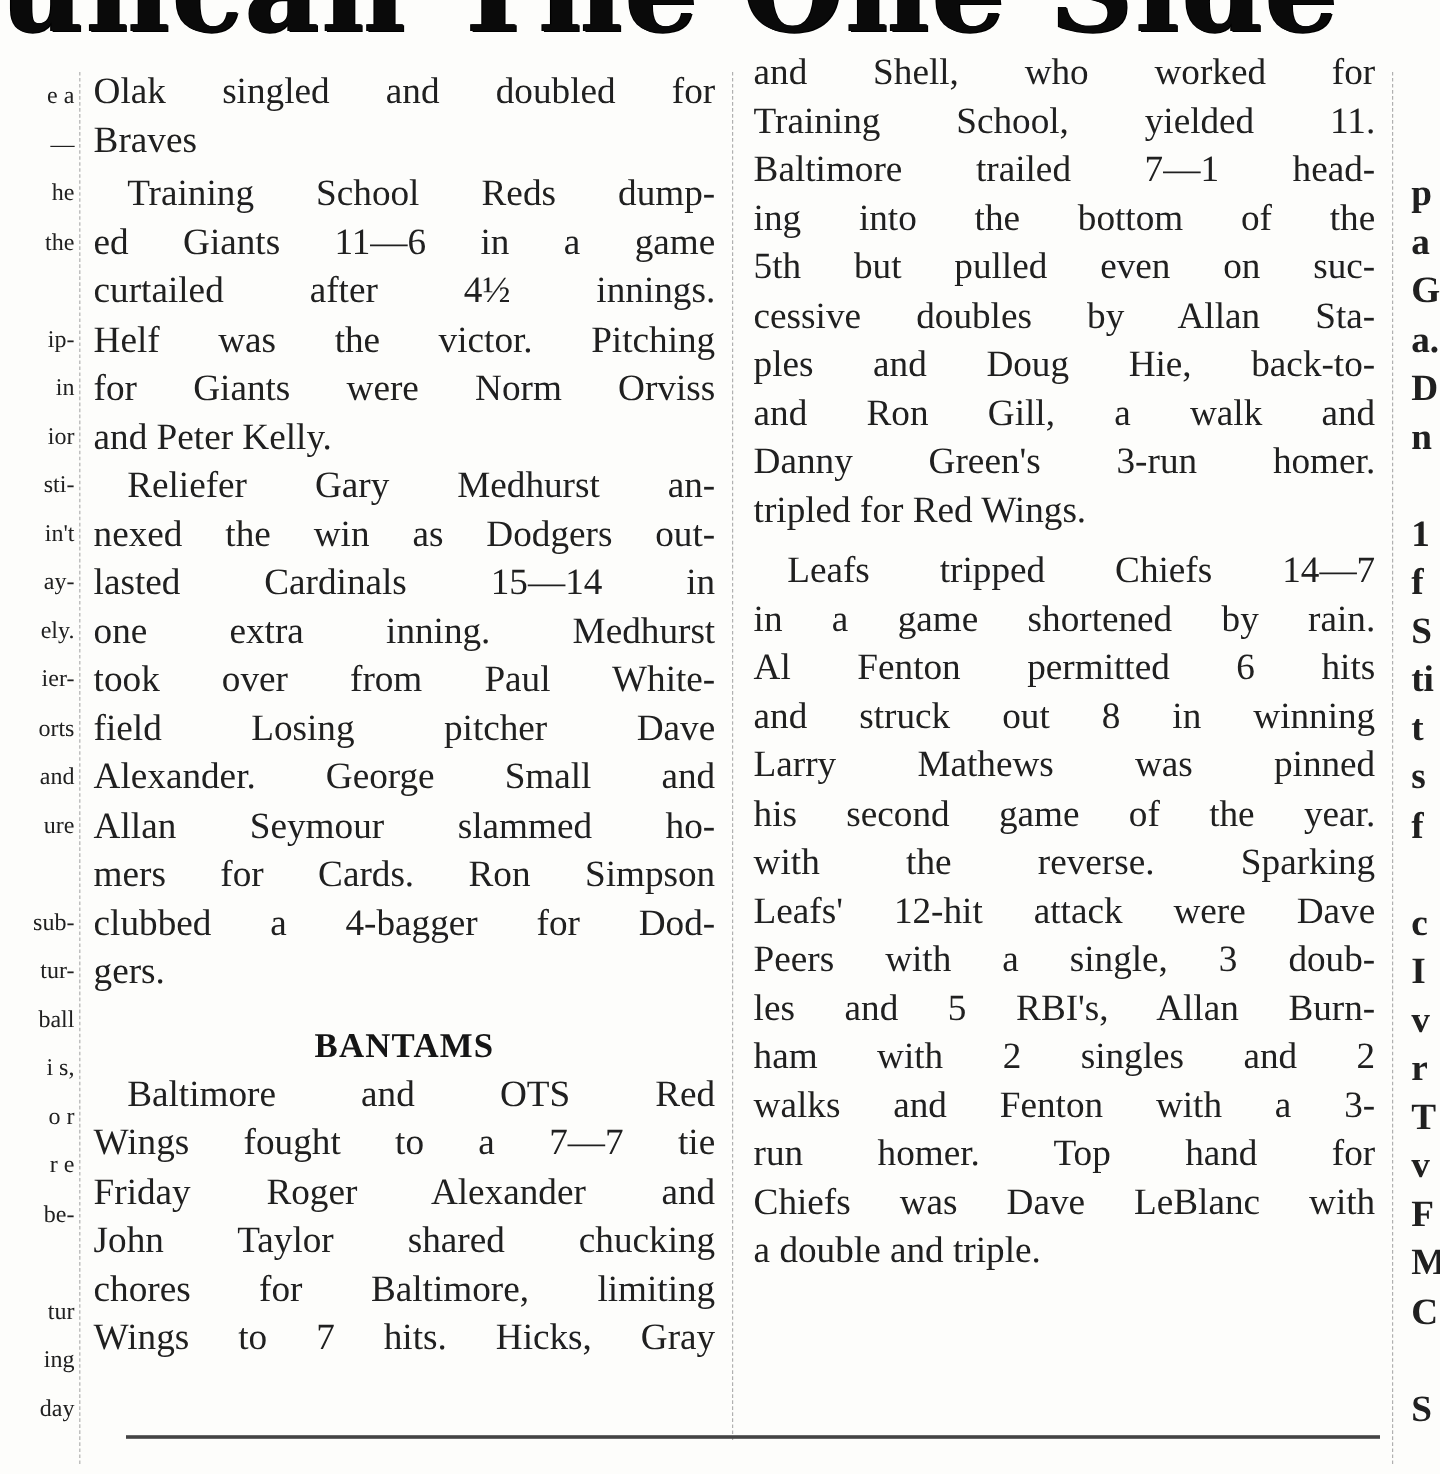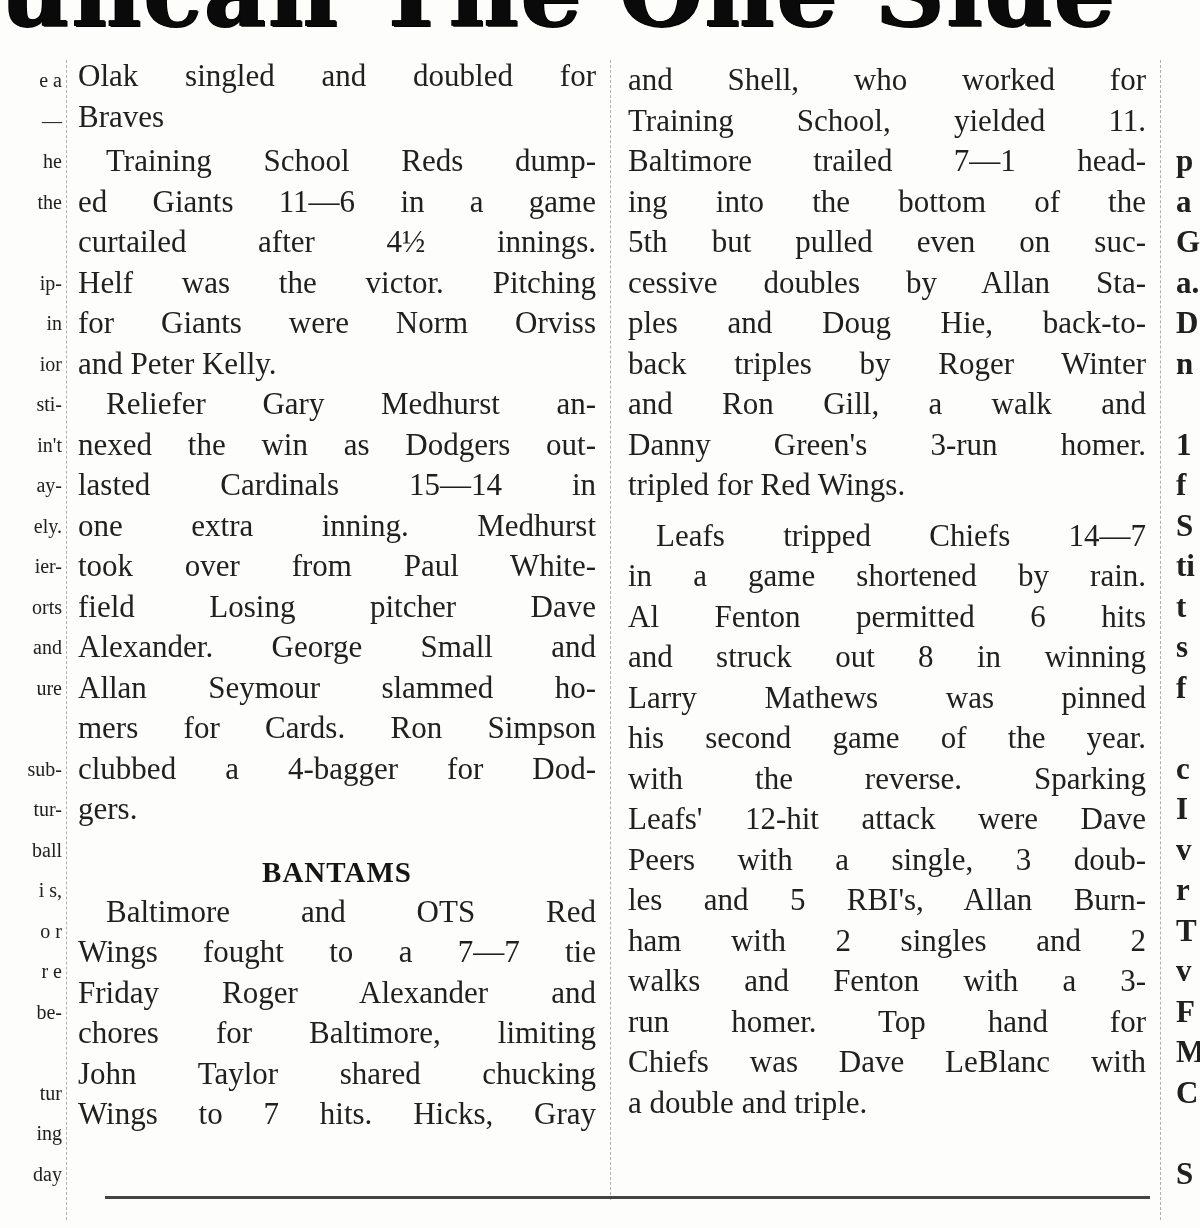--- a/index.html
+++ b/index.html
@@ -92,38 +92,37 @@
       <div class="line">Allan Seymour slammed ho-</div>
       <div class="line">mers for Cards. Ron Simpson</div>
       <div class="line">clubbed a 4-bagger for Dod-</div>
       <div class="line last">gers.</div>
     </div>
   <div class="subhead">BANTAMS</div>
   <div id="c1p4">
       <div class="line indent">Baltimore and OTS Red</div>
       <div class="line">Wings fought to a 7—7 tie</div>
       <div class="line">Friday Roger Alexander and</div>
+      <div class="line">John Taylor shared chucking</div>
       <div class="line">chores for Baltimore, limiting</div>
-      <div class="line">John Taylor shared chucking</div>
       <div class="line">Wings to 7 hits. Hicks, Gray</div>
     </div>
 </div>
 
 <div class="rule-v" style="left:610px; top:60px; height:1140px;"></div>
 
-<div class="col" style="left:628px; top:60px; width:518px;">
+<div class="col" style="left:628px; top:40px; width:518px;">
   <div id="c2p1">
       <div class="line">and Shell, who worked for</div>
       <div class="line">Training School, yielded 11.</div>
       <div class="line">Baltimore trailed 7—1 head-</div>
       <div class="line">ing into the bottom of the</div>
       <div class="line">5th but pulled even on suc-</div>
       <div class="line">cessive doubles by Allan Sta-</div>
       <div class="line">ples and Doug Hie, back-to-</div>
-      <div class="line">back triples by Roger Winter</div>
       <div class="line">and Ron Gill, a walk and</div>
       <div class="line">Danny Green's 3-run homer.</div>
       <div class="line last">tripled for Red Wings.</div>
     </div>
   <div id="c2p2" style="margin-top:10px;">
       <div class="line indent">Leafs tripped Chiefs 14—7</div>
       <div class="line">in a game shortened by rain.</div>
       <div class="line">Al Fenton permitted 6 hits</div>
       <div class="line">and struck out 8 in winning</div>
       <div class="line">Larry Mathews was pinned</div>

